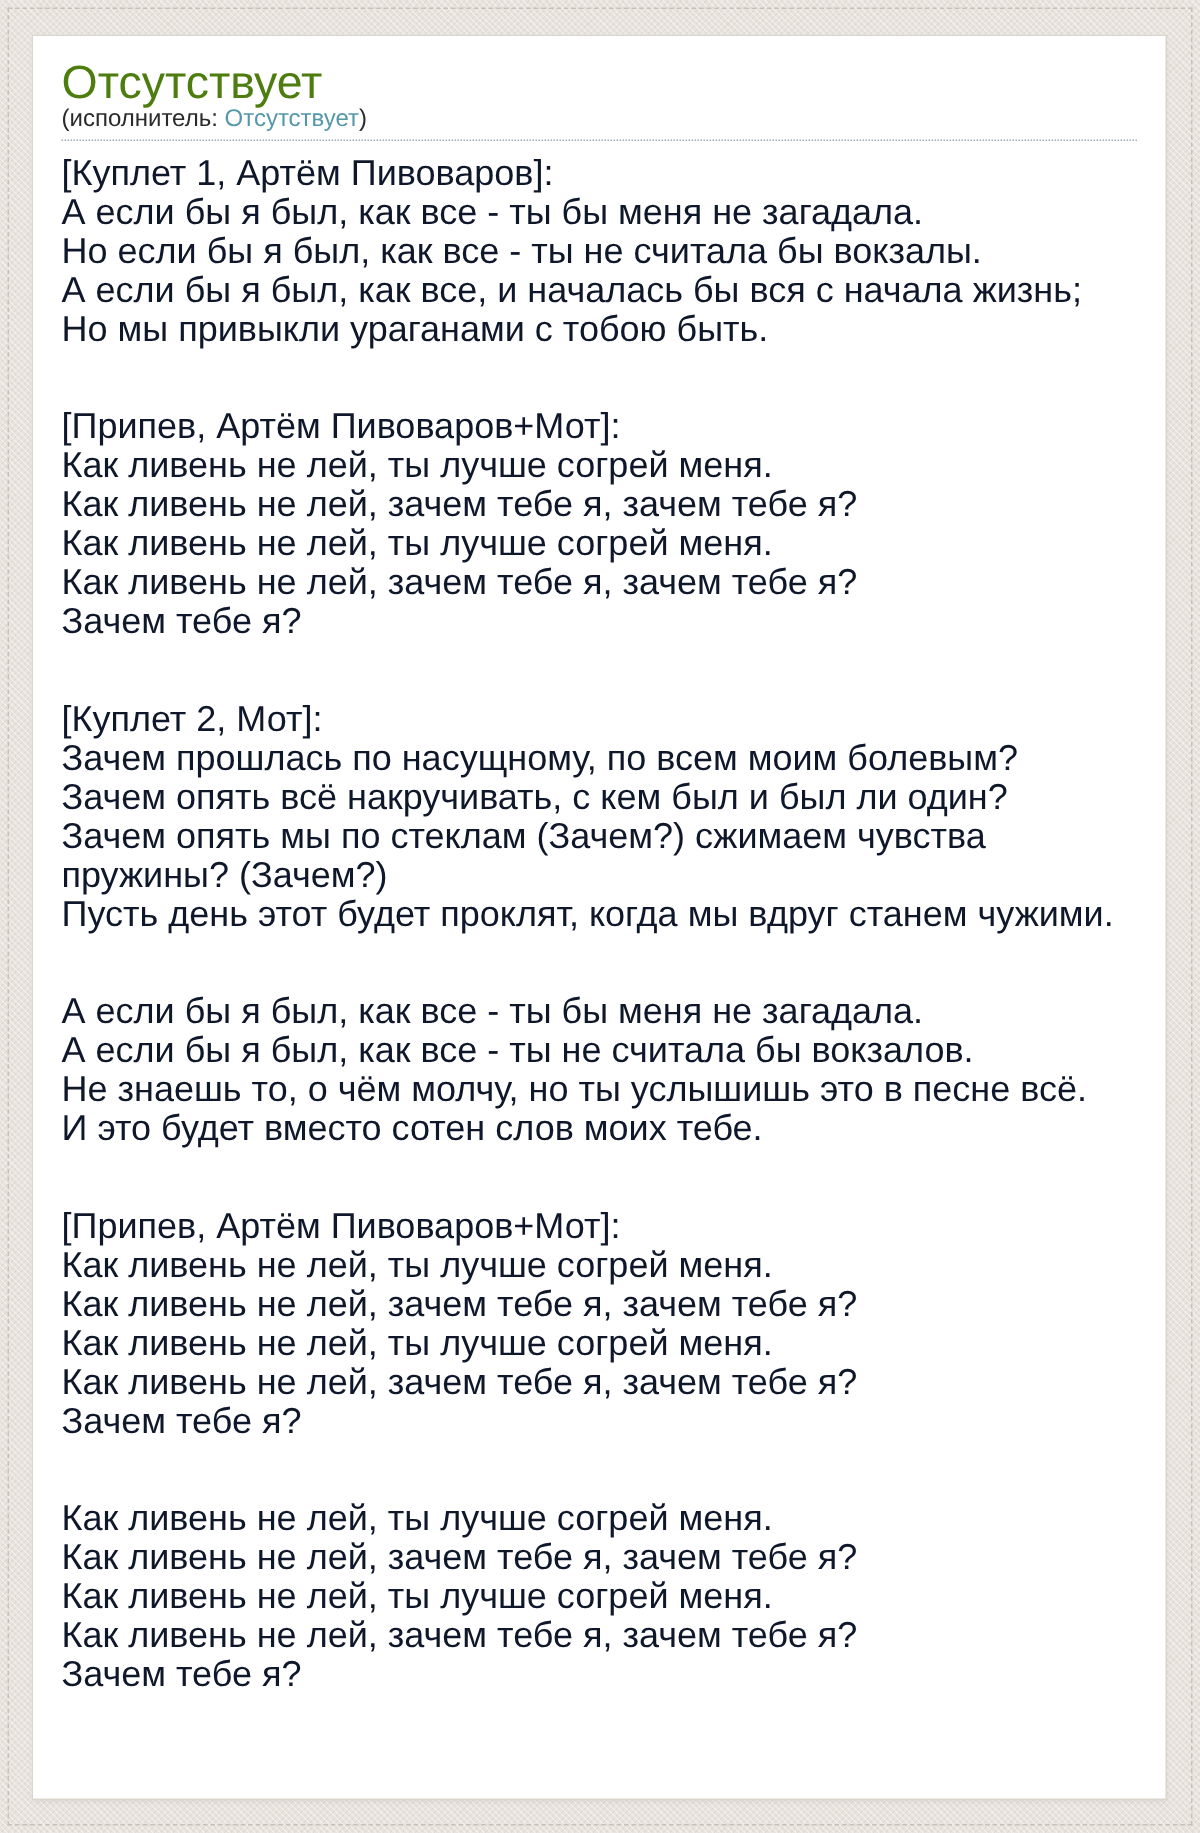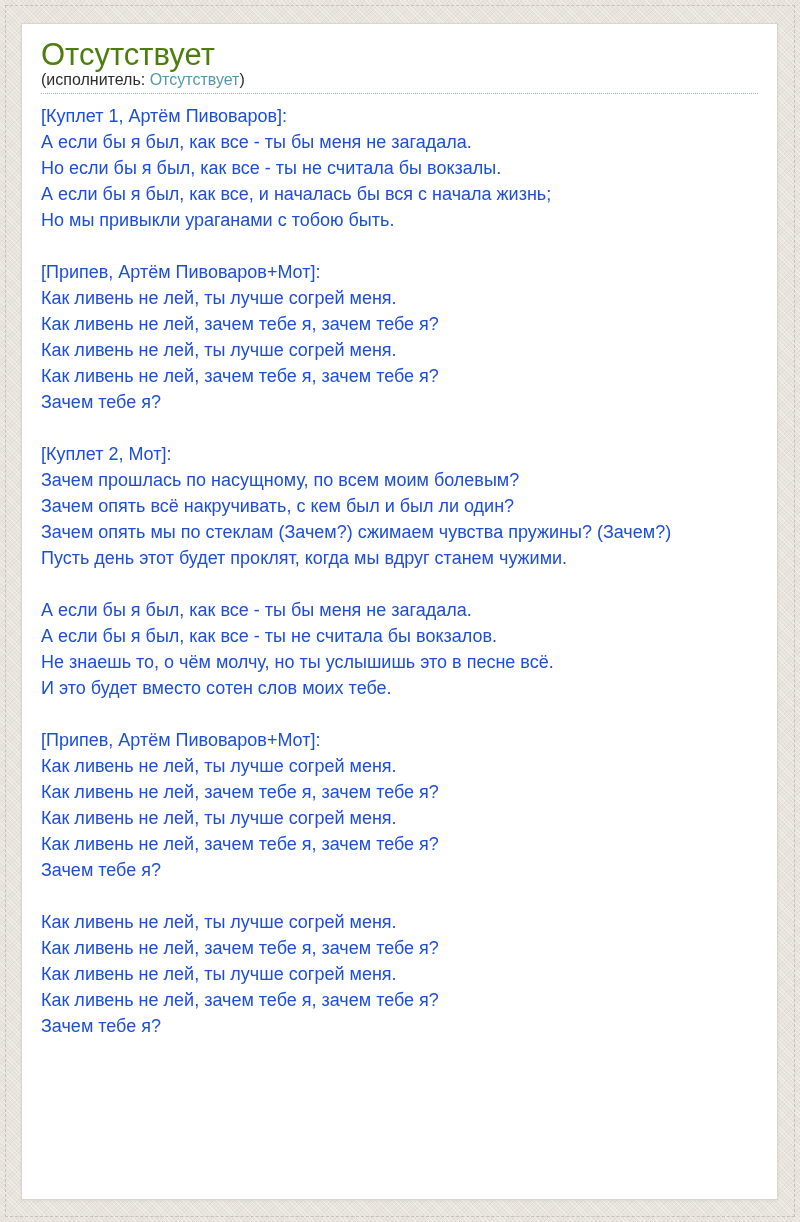--- a/index.html
+++ b/index.html
@@ -53,29 +53,29 @@
     line-height: 20px;
     color: #2b2b2b;
   }
   .artist-link {
     color: #5598aa;
     text-decoration: none;
     cursor: pointer;
   }
   .lyrics {
     margin-top: 9px;
-    font-size: 18px;
+    font-size: 24px;
     line-height: 26px;
-    color: #1d4ed8;
+    color: #0f172a;
   }
   .stanza {
     margin: 0;
   }
   .stanza + .stanza {
-    margin-top: 26px;
+    margin-top: 39px;
   }
 </style>
 </head>
 <body>
 
 <div class="stitch-frame"></div>
 
 <div class="card">
   <div class="song-header">
     <h1 class="song-title">Отсутствует</h1>

